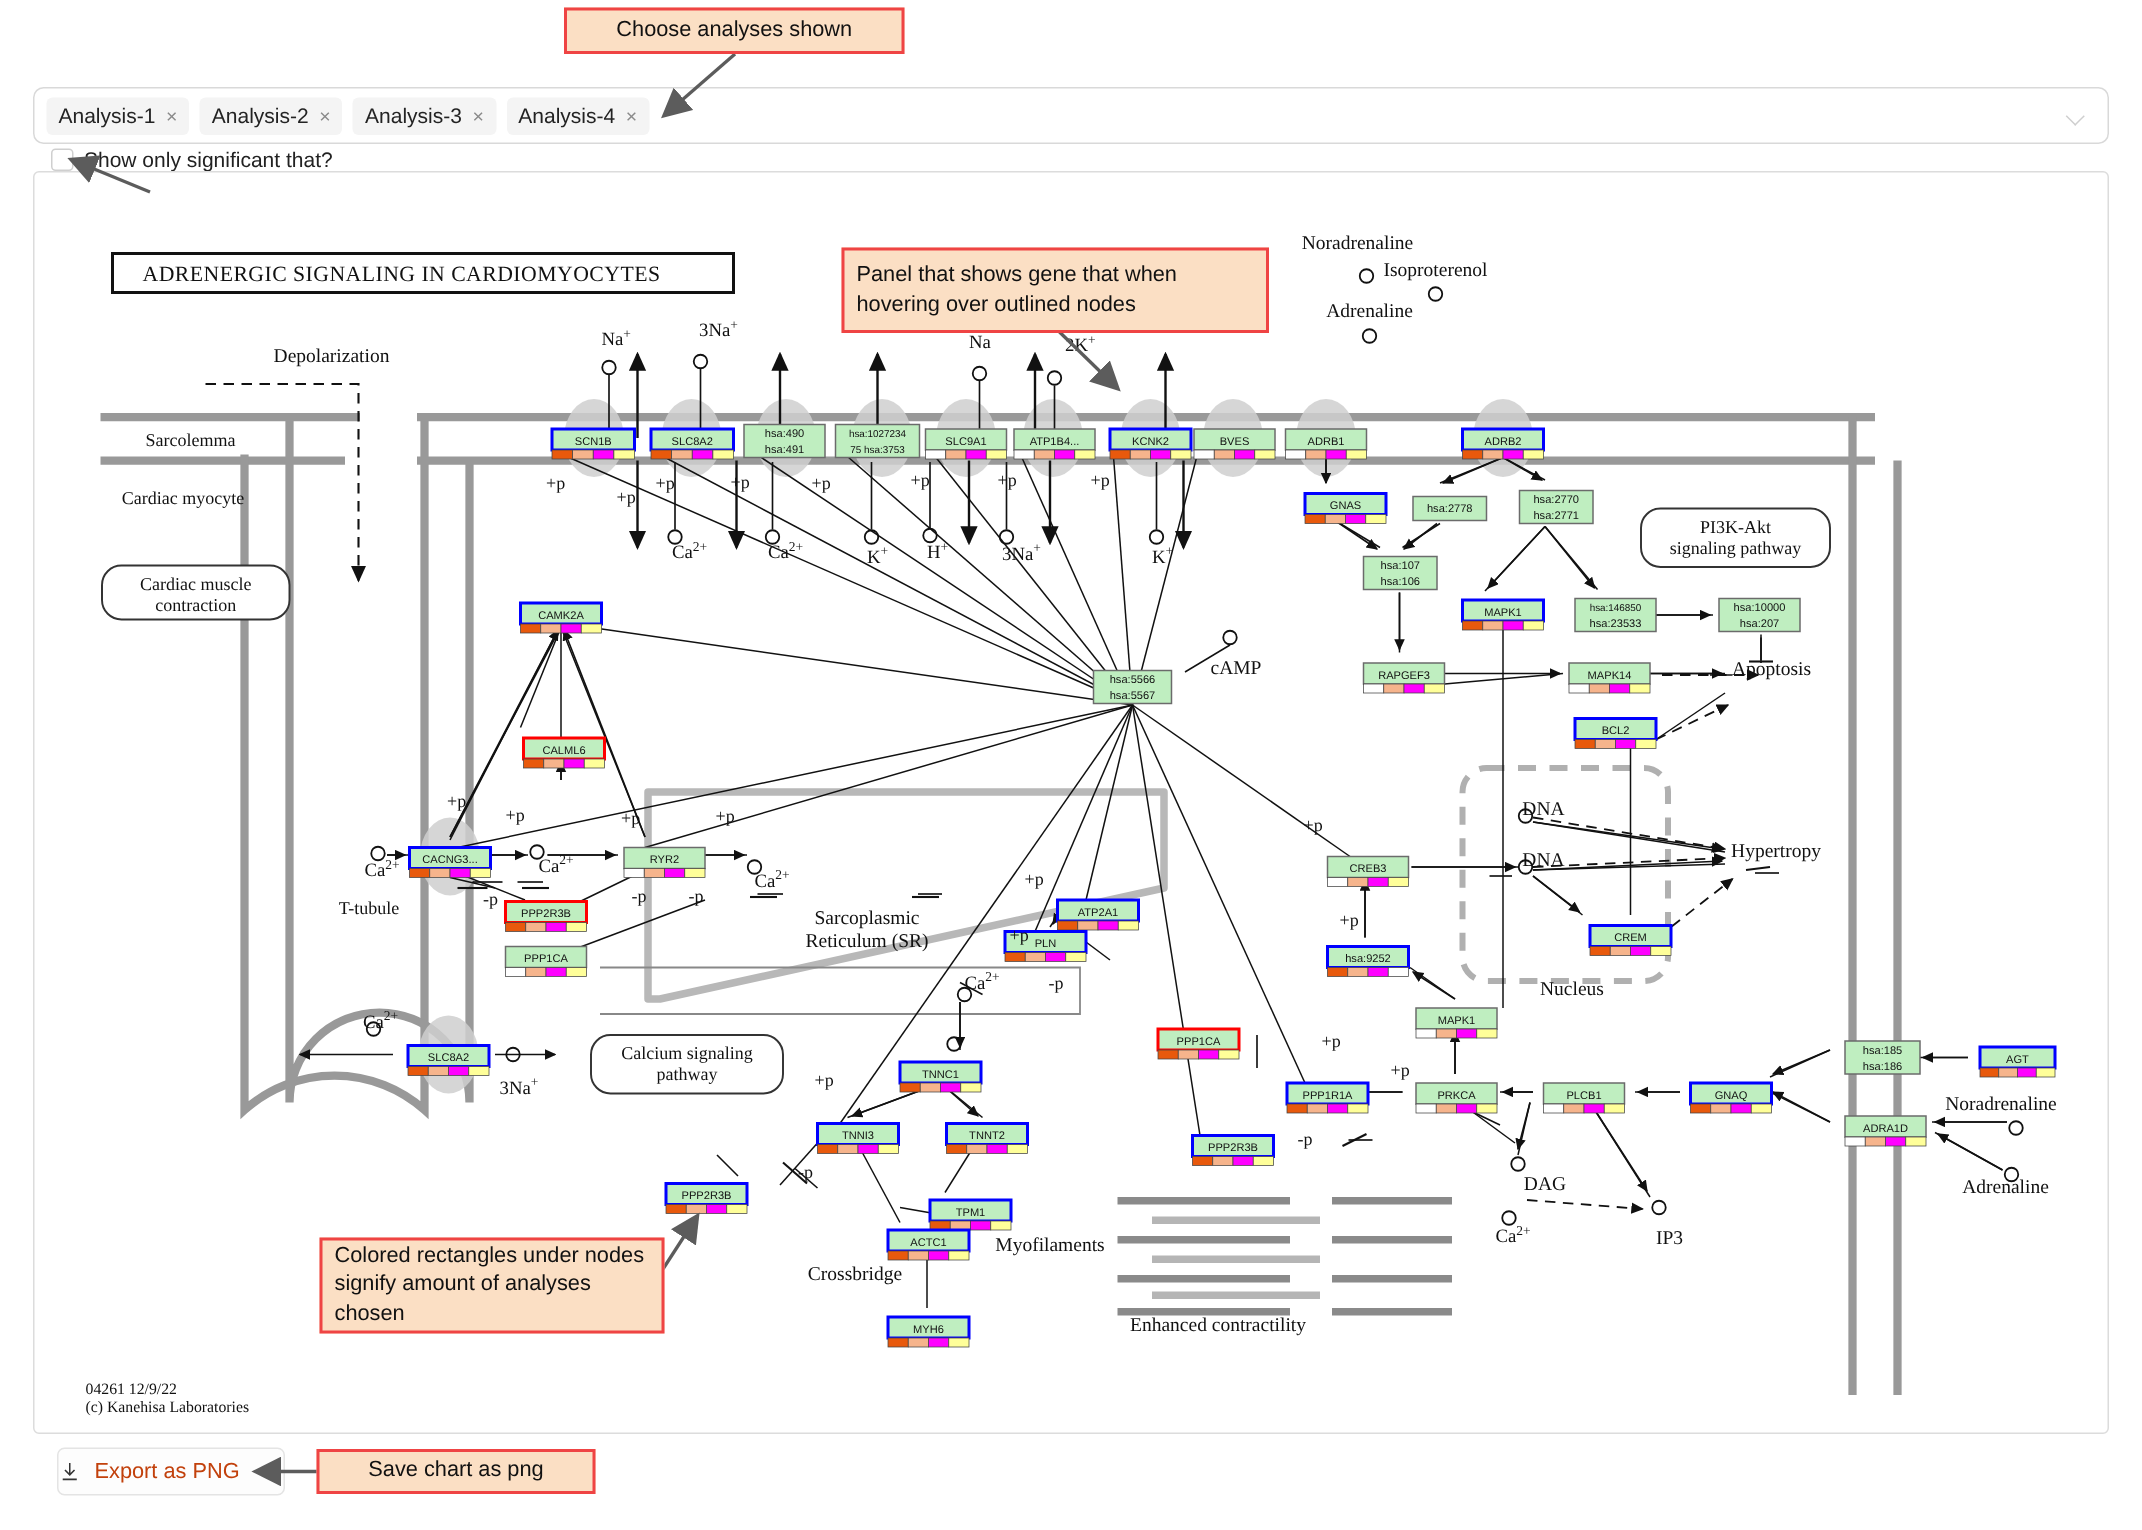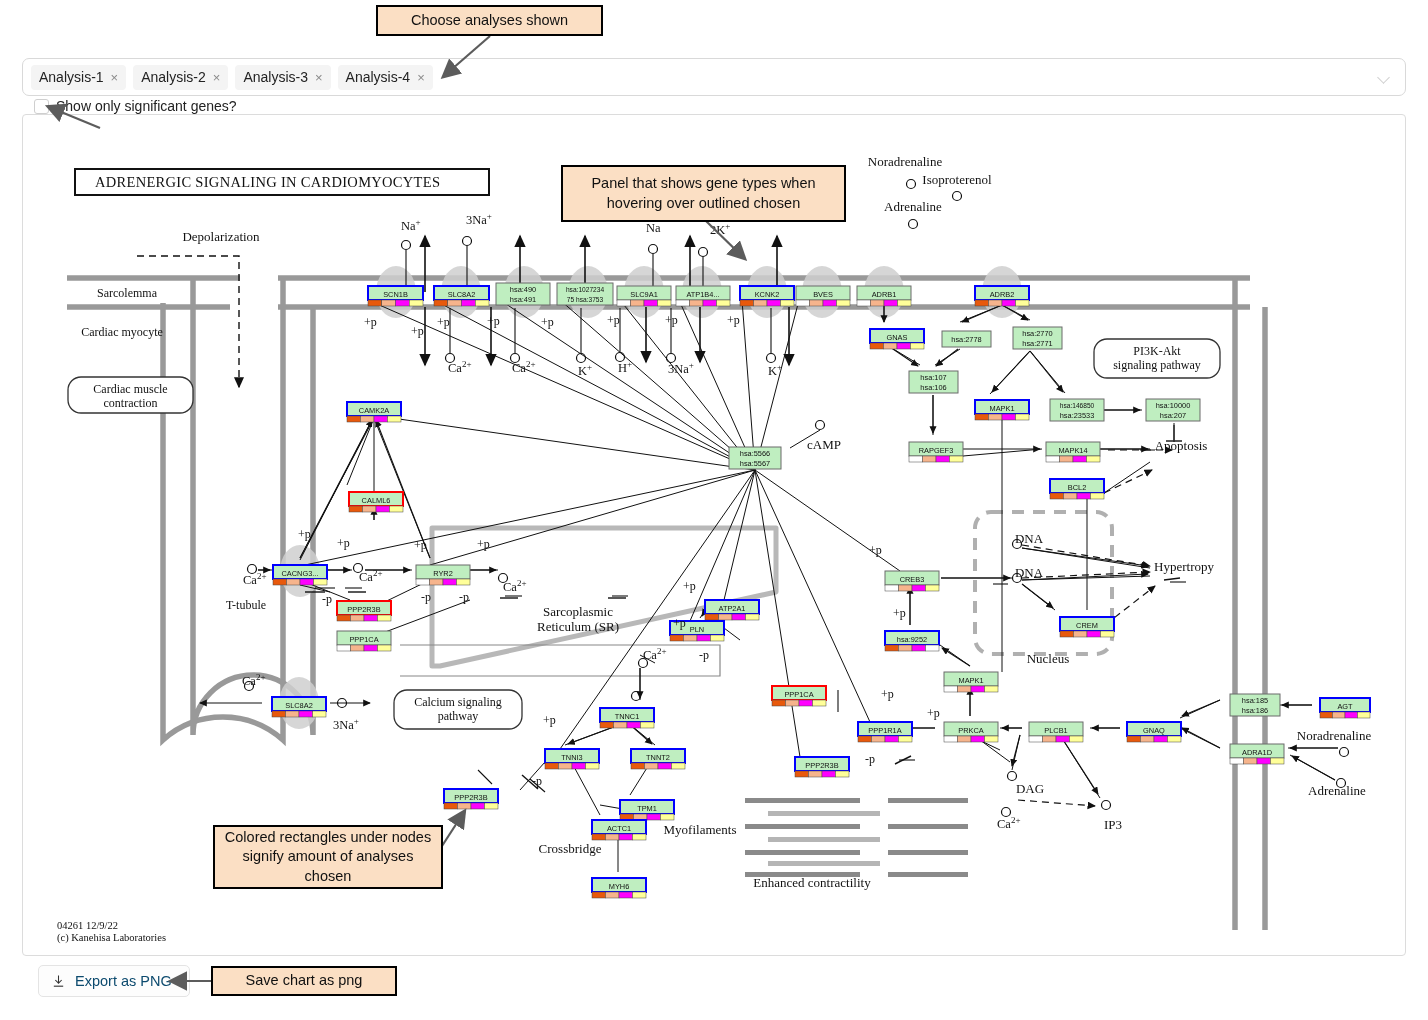--- a/index.html
+++ b/index.html
@@ -60,28 +60,28 @@
   .chart-frame {
     position:absolute; left:22px; top:114px; width:1384px; height:842px;
     border:1px solid #dcdcdc; border-radius:4px; background:#fff; overflow:hidden;
   }
   .chart-svg { position:absolute; left:0; top:0; }
 
   
   .export-btn {
     position:absolute; left:38px; top:965px; width:152px; height:32px;
     border:1px solid #e4e4e4; border-radius:5px; background:#fdfdfd;
-    display:flex; align-items:center; gap:9px; padding-left:12px;
-    font-size:14.5px; color:#0c4a6e; cursor:pointer;
+    display:flex; align-items:center; gap:9px; 
+    font-size:14.5px; color:#c2410c; cursor:pointer;
   }
 
   
   .callout {
-    position:absolute; background:#fbdfc4; border:2px solid #000000;
-    display:flex; align-items:center; justify-content:center; text-align:center;
+    position:absolute; background:#fbdfc4; border:2px solid #ef4444;
+    display:flex; align-items:center; justify-content:center; 
     font-size:14.5px; color:#111; line-height:1.32; padding:4px 8px;
   }
   .callout-svg { position:absolute; left:0; top:0; pointer-events:none; }
 
   
   .hover-panel {
     position:absolute; left:548px; top:256px; height:27px;
     background:#3c3c3c; color:#f2f2f2;
     display:flex; align-items:center; padding:0 12px;
     font-size:14px; white-space:nowrap;
@@ -108,21 +108,21 @@
     </div>
     <div class="tag">
       <span>Analysis-4</span>
       <span class="tag-x">×</span>
     </div>
     <span class="ms-caret"></span>
   </div>
 
   <div class="chk-row">
     <span class="chk-box"></span>
-    <span class="chk-label">Show only significant genes?</span>
+    <span class="chk-label">Show only significant that?</span>
   </div>
 
   <div class="chart-frame">
     <svg class="chart-svg" id="kegg-svg" width="1382" height="840">
         <defs>
           <marker id="ah" markerWidth="7" markerHeight="7" refX="6.2" refY="3.2" orient="auto">
             <path d="M0,0 L7,3.2 L0,6.4 z" fill="#111"></path>
           </marker>
           <marker id="ahb" markerWidth="8" markerHeight="8" refX="7" refY="3.6" orient="auto">
             <path d="M0,0 L8,3.6 L0,7.2 z" fill="#111"></path>
@@ -834,21 +834,21 @@
     <line x1="100" y1="128" x2="49" y2="107" stroke="#5c5c5c" stroke-width="2.2" marker-end="url(#cah)"></line>
     <line x1="706" y1="221" x2="744" y2="258" stroke="#5c5c5c" stroke-width="2.2" marker-end="url(#cah)"></line>
     <line x1="442" y1="846" x2="464" y2="812" stroke="#5c5c5c" stroke-width="2.2" marker-end="url(#cah)"></line>
     <line x1="212" y1="981" x2="172" y2="981" stroke="#5c5c5c" stroke-width="2.2" marker-end="url(#cah)"></line>
   </svg>
 
   <div class="callout" style="left:376px; top:5px; width:227px; height:31px;">
     <span>Choose analyses shown</span>
   </div>
   <div class="callout" style="left:561px; top:165px; width:285px; height:57px;">
-    <span>Panel that shows gene types when hovering over outlined chosen</span>
+    <span>Panel that shows gene that when hovering over outlined nodes</span>
   </div>
   <div class="callout" style="left:213px; top:825px; width:230px; height:64px;">
     <span>Colored rectangles under nodes signify amount of analyses chosen</span>
   </div>
   <div class="callout" style="left:211px; top:966px; width:186px; height:30px;">
     <span>Save chart as png</span>
   </div>
 
 </div>
 

